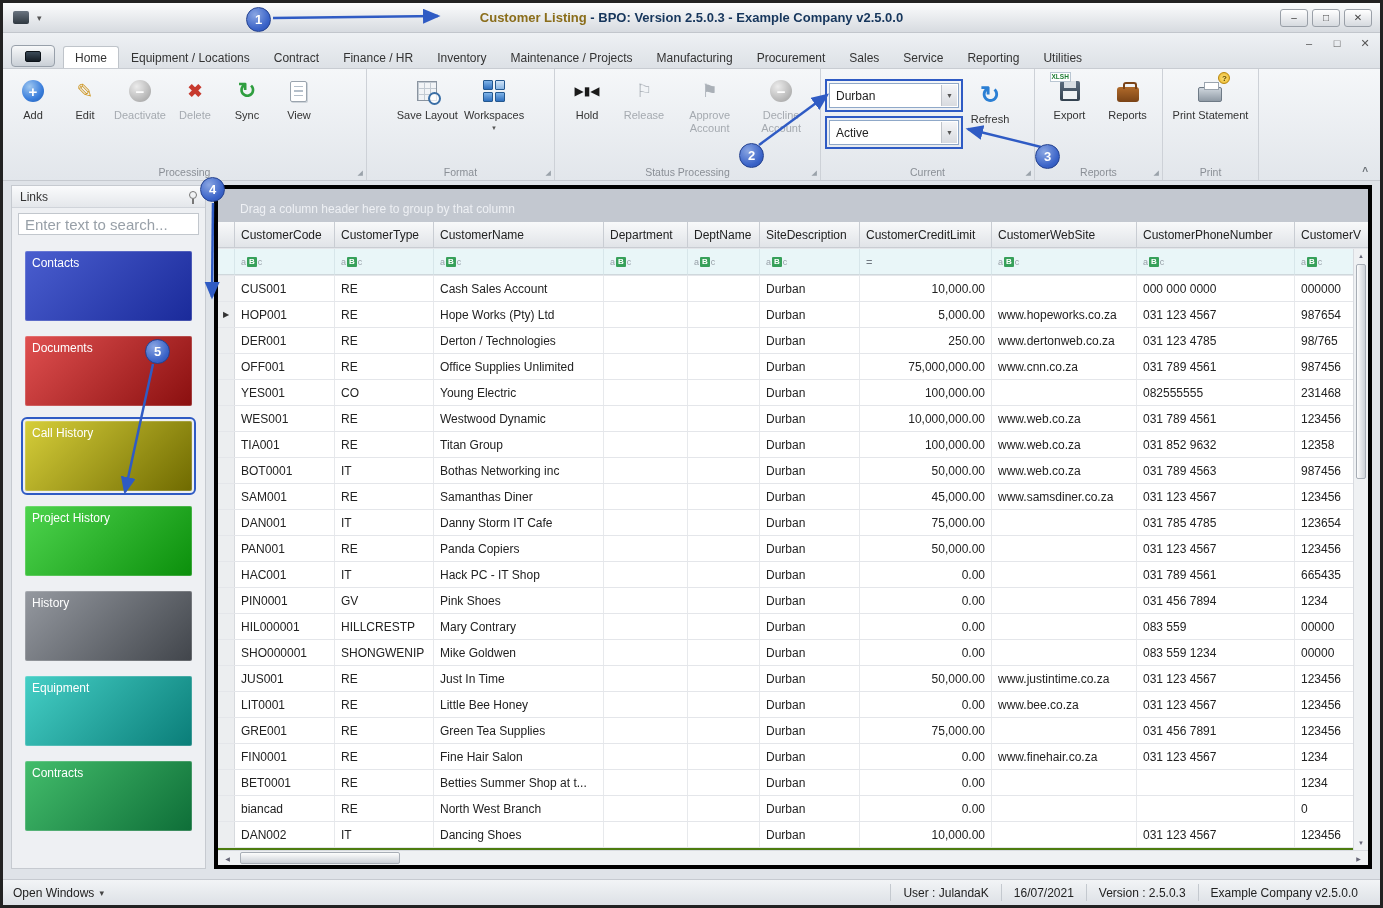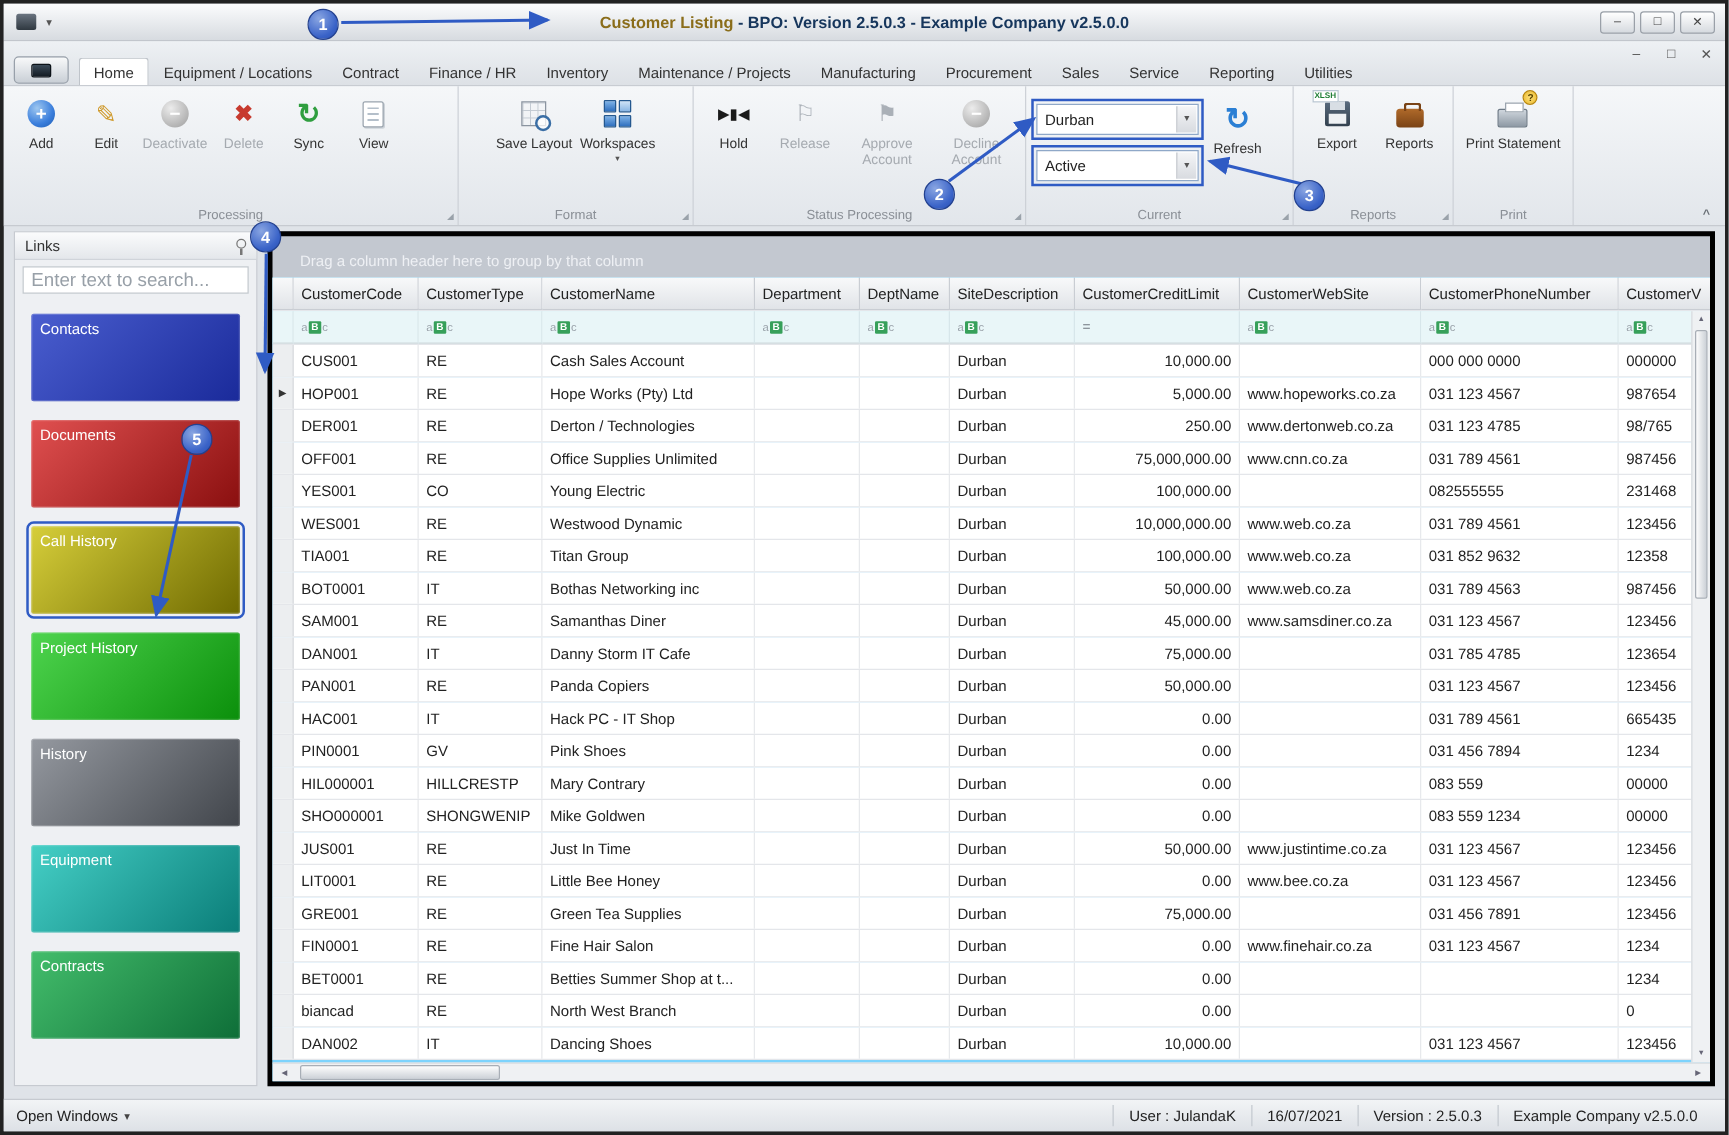--- a/index.html
+++ b/index.html
@@ -80,21 +80,21 @@
   .mag{width:8px;height:8px;border:1.5px solid #888;border-radius:50%;position:relative;margin-right:4px}
   .mag::after{content:"";width:1.5px;height:5px;background:#888;position:absolute;transform:rotate(-45deg);left:8px;top:6px}
   .tiles{flex:1;overflow:hidden;padding:16px 13px;display:flex;flex-direction:column;gap:15px}
   .tile{height:70px;flex:none;border-radius:2px;color:#fff;font-size:12px;padding:5px 7px;background:linear-gradient(135deg,var(--c1),var(--c2));box-shadow:inset 0 0 0 1px rgba(255,255,255,.18)}
   .tile:first-child{margin-top:-8px}
   .tile.tile-selected{outline:2px solid #2f5bc4;outline-offset:2px}
 
   
   .gridwrap{flex:1;display:flex;flex-direction:column;background:#c3c8d0;border:4px solid #000000;min-width:0;position:relative}
   .group-hint{height:33px;flex:none;display:flex;align-items:flex-end;padding:0 0 6px 22px;font-size:12px;color:#eef0f4}
-  .gridmain{flex:1;position:relative;overflow:hidden;background:#7dd3fc}
+  .gridmain{flex:1;position:relative;overflow:hidden;background:#4d7c0f}
   .gtable{position:absolute;left:0;top:0;width:1177px}
   .grow{display:flex;height:26px;border-bottom:1px solid #e4e6ea;background:#fff;color:#222}
   .gcell{border-right:1px solid #e7e9ec;display:flex;align-items:center;padding:0 6px;overflow:hidden;white-space:nowrap;flex:none}
   .ghead{height:27px}
   .ghead .gcell{background:linear-gradient(#f8f9fa,#e1e4e8);border-right:1px solid #c9cdd3;border-bottom:1px solid #c9cdd3;color:#222}
   .gfilter{height:27px;background:#e9f6f8}
   .gfilter .gcell{background:#e9f6f8;border-right:1px solid #d7e6ea;border-bottom:1px solid #cfd8dc}
   .ind{background:#eceef0;border-right:1px solid #d7dade;justify-content:center;padding:0}
   .num{justify-content:flex-end}
   .rowmark{font-size:8px;color:#333}

